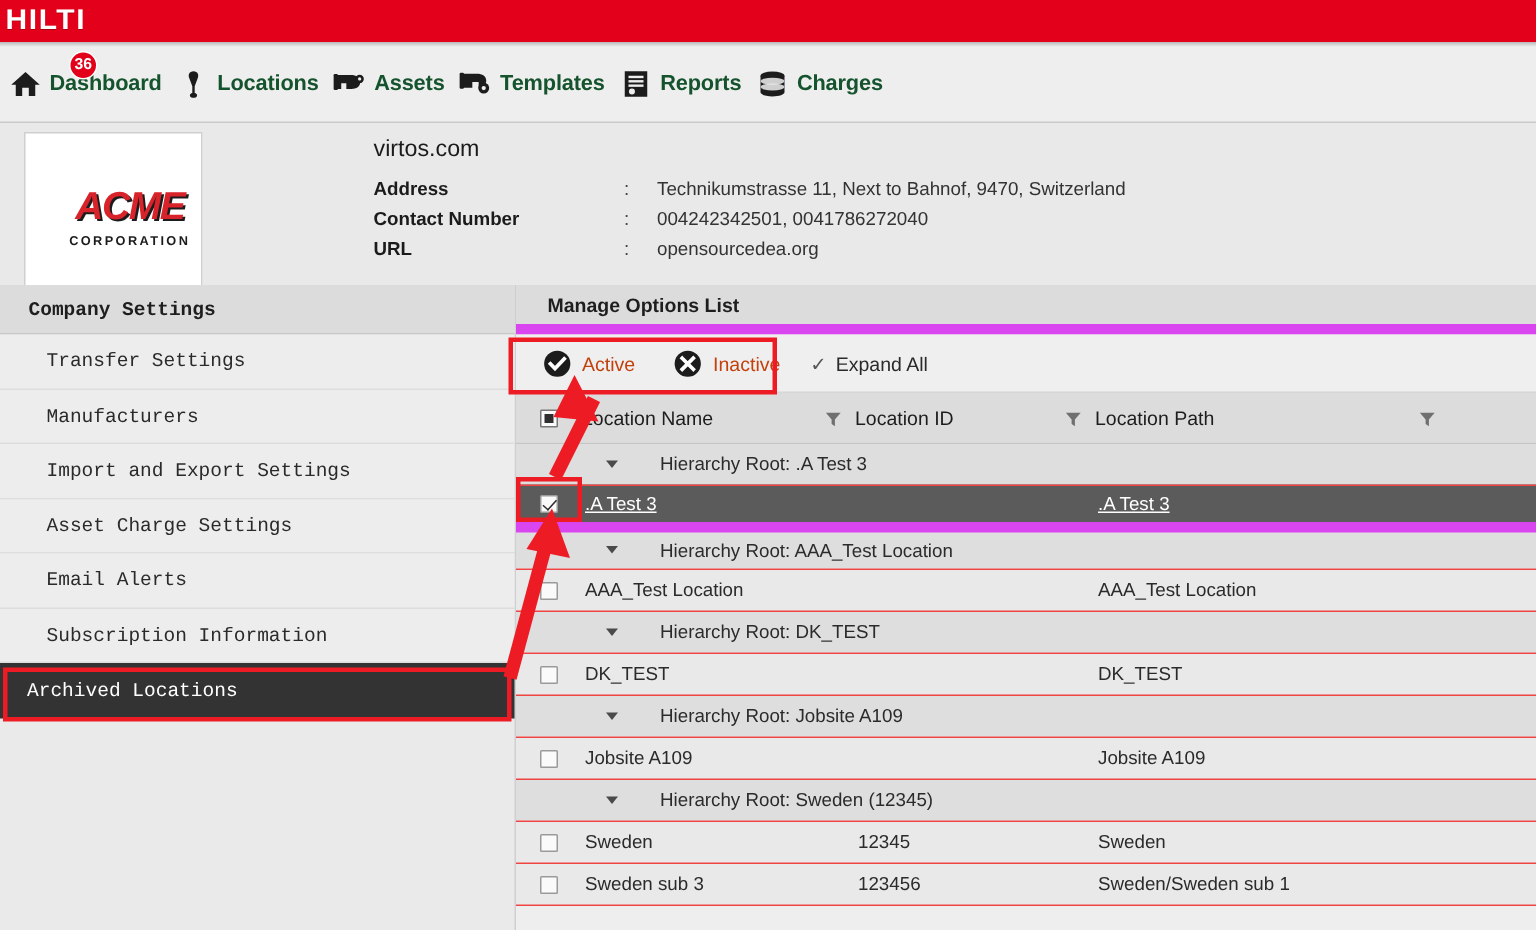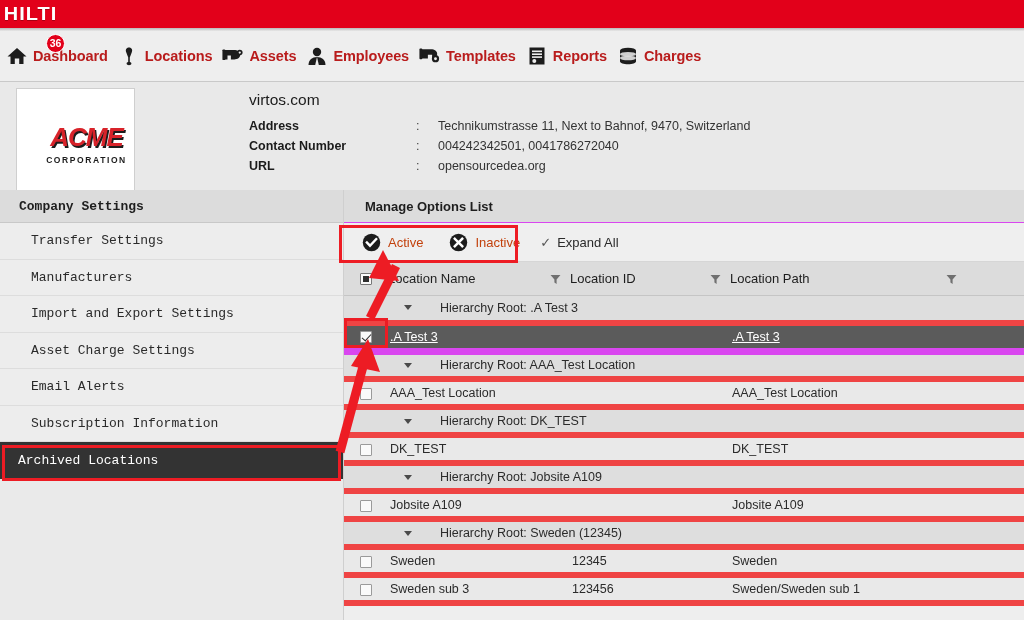--- a/index.html
+++ b/index.html
@@ -36,21 +36,21 @@
     background:#eeeeee;
     border-bottom:1px solid #c9c9c9;
     display:flex; align-items:center;
   }
   .nav-item {
     display:flex; align-items:center; height:51px;
     padding:0 4px 0 6px; position:relative;
     cursor:pointer;
   }
   .nav-item .label {
-    font-size:14.5px; font-weight:bold; color:#b91c1c;
+    font-size:14.5px; font-weight:bold; color:#14532d;
     margin-left:5px; white-space:nowrap;
     letter-spacing:-0.1px;
   }
   .nav-icon { width:22px; height:22px; display:block; flex:0 0 22px; }
   .nav-icon svg { display:block; }
   .badge {
     position:absolute; top:3px; left:46px;
     background:#e2001a; color:#fff; border-radius:50%;
     width:19px; height:19px; font-size:10.5px; font-weight:bold;
     display:flex; align-items:center; justify-content:center;
@@ -103,21 +103,21 @@
     background:#ededed; cursor:pointer;
   }
   .sb-item.active { background:#333333; color:#ffffff; border-bottom:none;padding-left:18px; }
 
   
   .main {
     position:absolute; left:344px; top:190px; width:680px; height:430px;
     background:#eeeeee;
   }
   .main-head {
-    height:33px; background:#dcdcdc; border-bottom:1px solid #d946ef;
+    height:33px; background:#dcdcdc; border-bottom:7px solid #d946ef;
     display:flex; align-items:center; padding-left:21px;
     font-size:13px; font-weight:bold; color:#1e1e1e;
   }
   .toolbar {
     height:39px; background:#efefef; display:flex; align-items:center;
     padding-left:18px; border-bottom:1px solid #d6d6d6;
   }
   .tb-btn { display:flex; align-items:center; margin-right:26px; cursor:pointer; }
   .tb-btn .lbl { font-size:13px; color:#c2410c; margin-left:7px; }
   .circ-icon { width:19px; height:19px; display:block; }
@@ -138,21 +138,21 @@
   .col-chk   { width:44px; }
   .col-name  { width:182px; }
   .col-id    { width:160px; }
   .col-path  { width:236px;margin-left:12px; }
   .col-last  { width:58px; }
 
   .funnel { width:11px; height:11px; display:block; opacity:0.75; }
 
   table.grid td {
     height:28px; font-size:12.5px; color:#2b2b2b;
-    border-bottom:6px solid #ef4444; padding:0; vertical-align:middle;
+    border-bottom:1px solid #ef4444; padding:0; vertical-align:middle;
   }
   tr.grp td { background:#dedede; }
   tr.leaf td { background:#e9e9e9; }
   tr.sel td { background:#5b5b5b; color:#ffffff; border-bottom:7px solid #d946ef;text-decoration:underline; }
 
   .cell-pad { padding-left:2px; }
   .grp-label { display:flex; align-items:center; padding-left:16px; }
   .caret {
     width:0; height:0; border-left:4.5px solid transparent; border-right:4.5px solid transparent;
     border-top:5px solid #4a4a4a; margin-right:28px; flex:0 0 auto; cursor:pointer;
@@ -215,30 +215,20 @@
         <svg viewBox="0 0 26 22">
             <path d="M2 6 L14 6 C18.5 6 21.5 8 21.5 11.5 C21.5 15 18.5 17 14.5 17 L10.5 17 L10.5 12.5 L6.5 12.5 L6.5 17 L2 17 Z" fill="#1c1c1c"></path>
             <rect x="0.5" y="5.2" width="3.4" height="12.6" rx="1" fill="#1c1c1c"></rect>
             <circle cx="21" cy="9" r="3.3" fill="#1c1c1c"></circle>
             <circle cx="21" cy="9" r="1.3" fill="#eeeeee"></circle>
           </svg>
       </span>
       <span class="label">Assets</span>
     </div>
 
-    <div class="nav-item">
-      <span class="nav-icon">
-        <svg viewBox="0 0 22 22">
-            <circle cx="11" cy="7" r="4.2" fill="#1c1c1c"></circle>
-            <path d="M2.5 20 C2.5 14.8 6.3 12 11 12 C15.7 12 19.5 14.8 19.5 20 Z" fill="#1c1c1c"></path>
-            <path d="M11 12 L9.2 20 L11 20 L12.8 20 Z" fill="#eeeeee"></path>
-          </svg>
-      </span>
-      <span class="label">Employees</span>
-    </div>
 
     <div class="nav-item">
       <span class="nav-icon">
         <svg viewBox="0 0 26 22">
             <path d="M2 5 L14 5 C18.5 5 21.5 7 21.5 10.5 C21.5 13.5 19 15.5 15.5 15.9 L15.5 11.5 L10.5 11.5 L10.5 16 L2 16 Z" fill="#1c1c1c"></path>
             <rect x="0.5" y="4.2" width="3.4" height="12.6" rx="1" fill="#1c1c1c"></rect>
             <circle cx="19.5" cy="16.2" r="4.3" fill="#1c1c1c"></circle>
             <circle cx="19.5" cy="16.2" r="1.7" fill="#eeeeee"></circle>
           </svg>
       </span>

